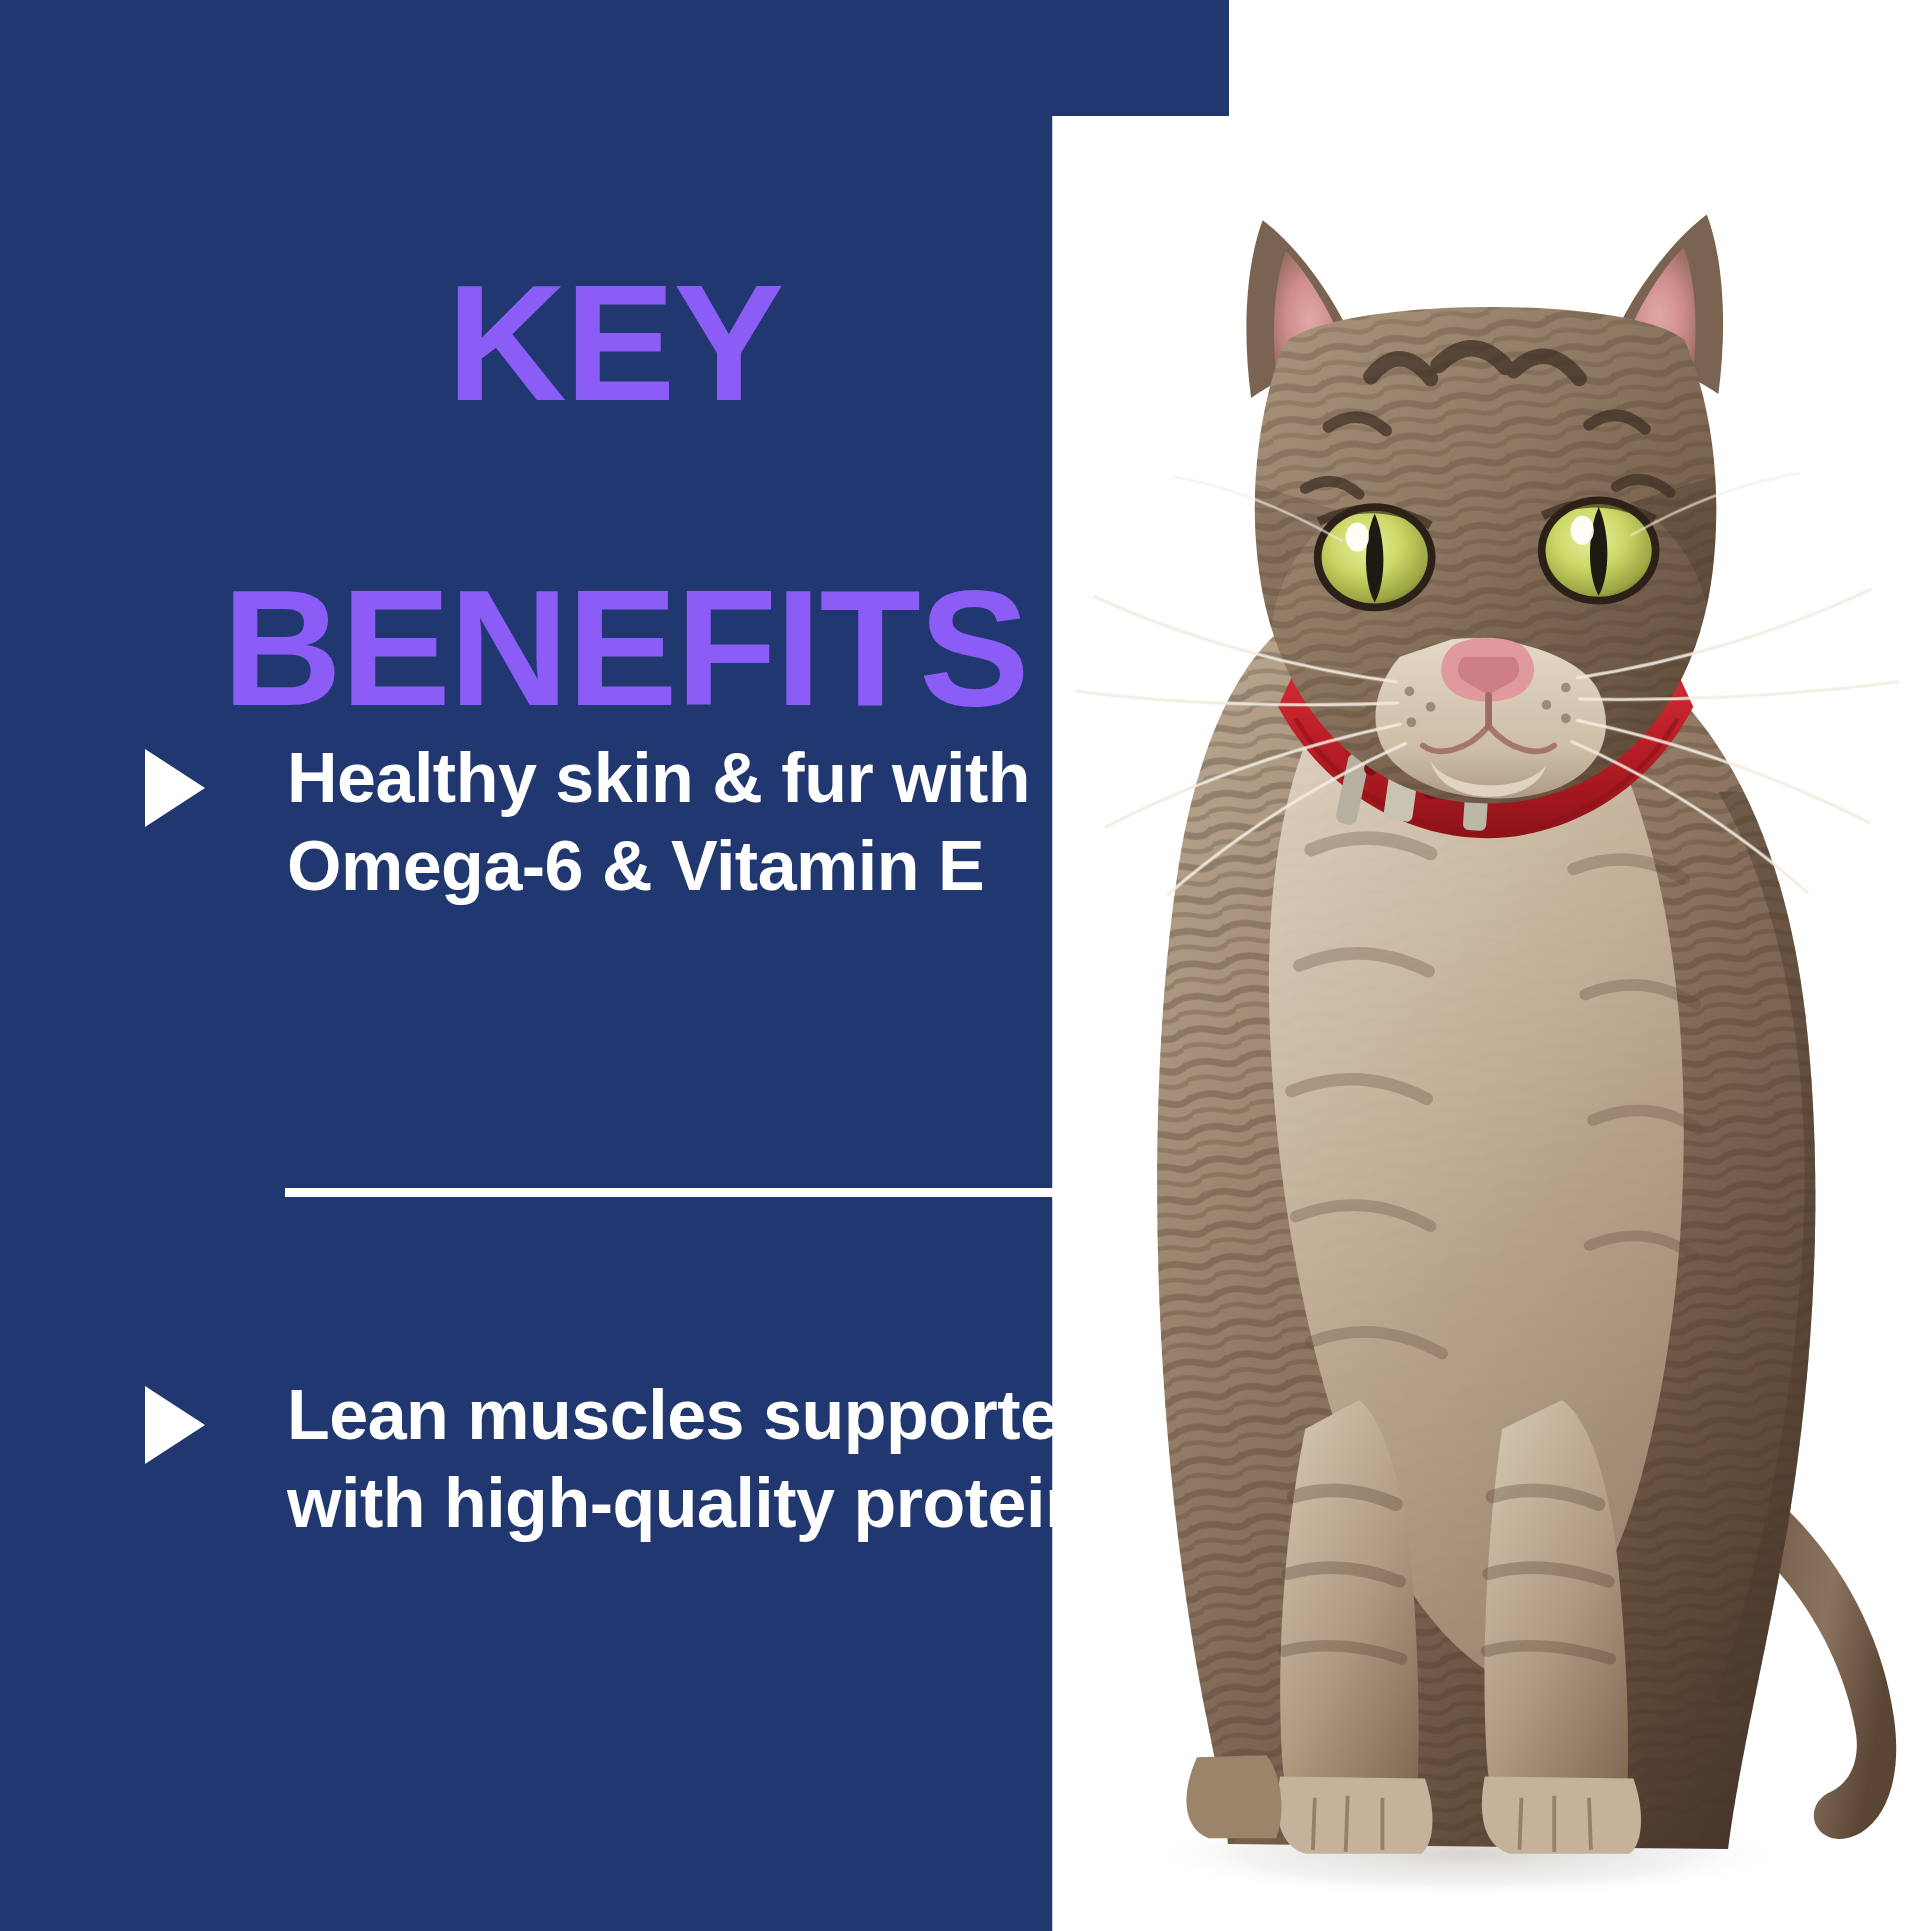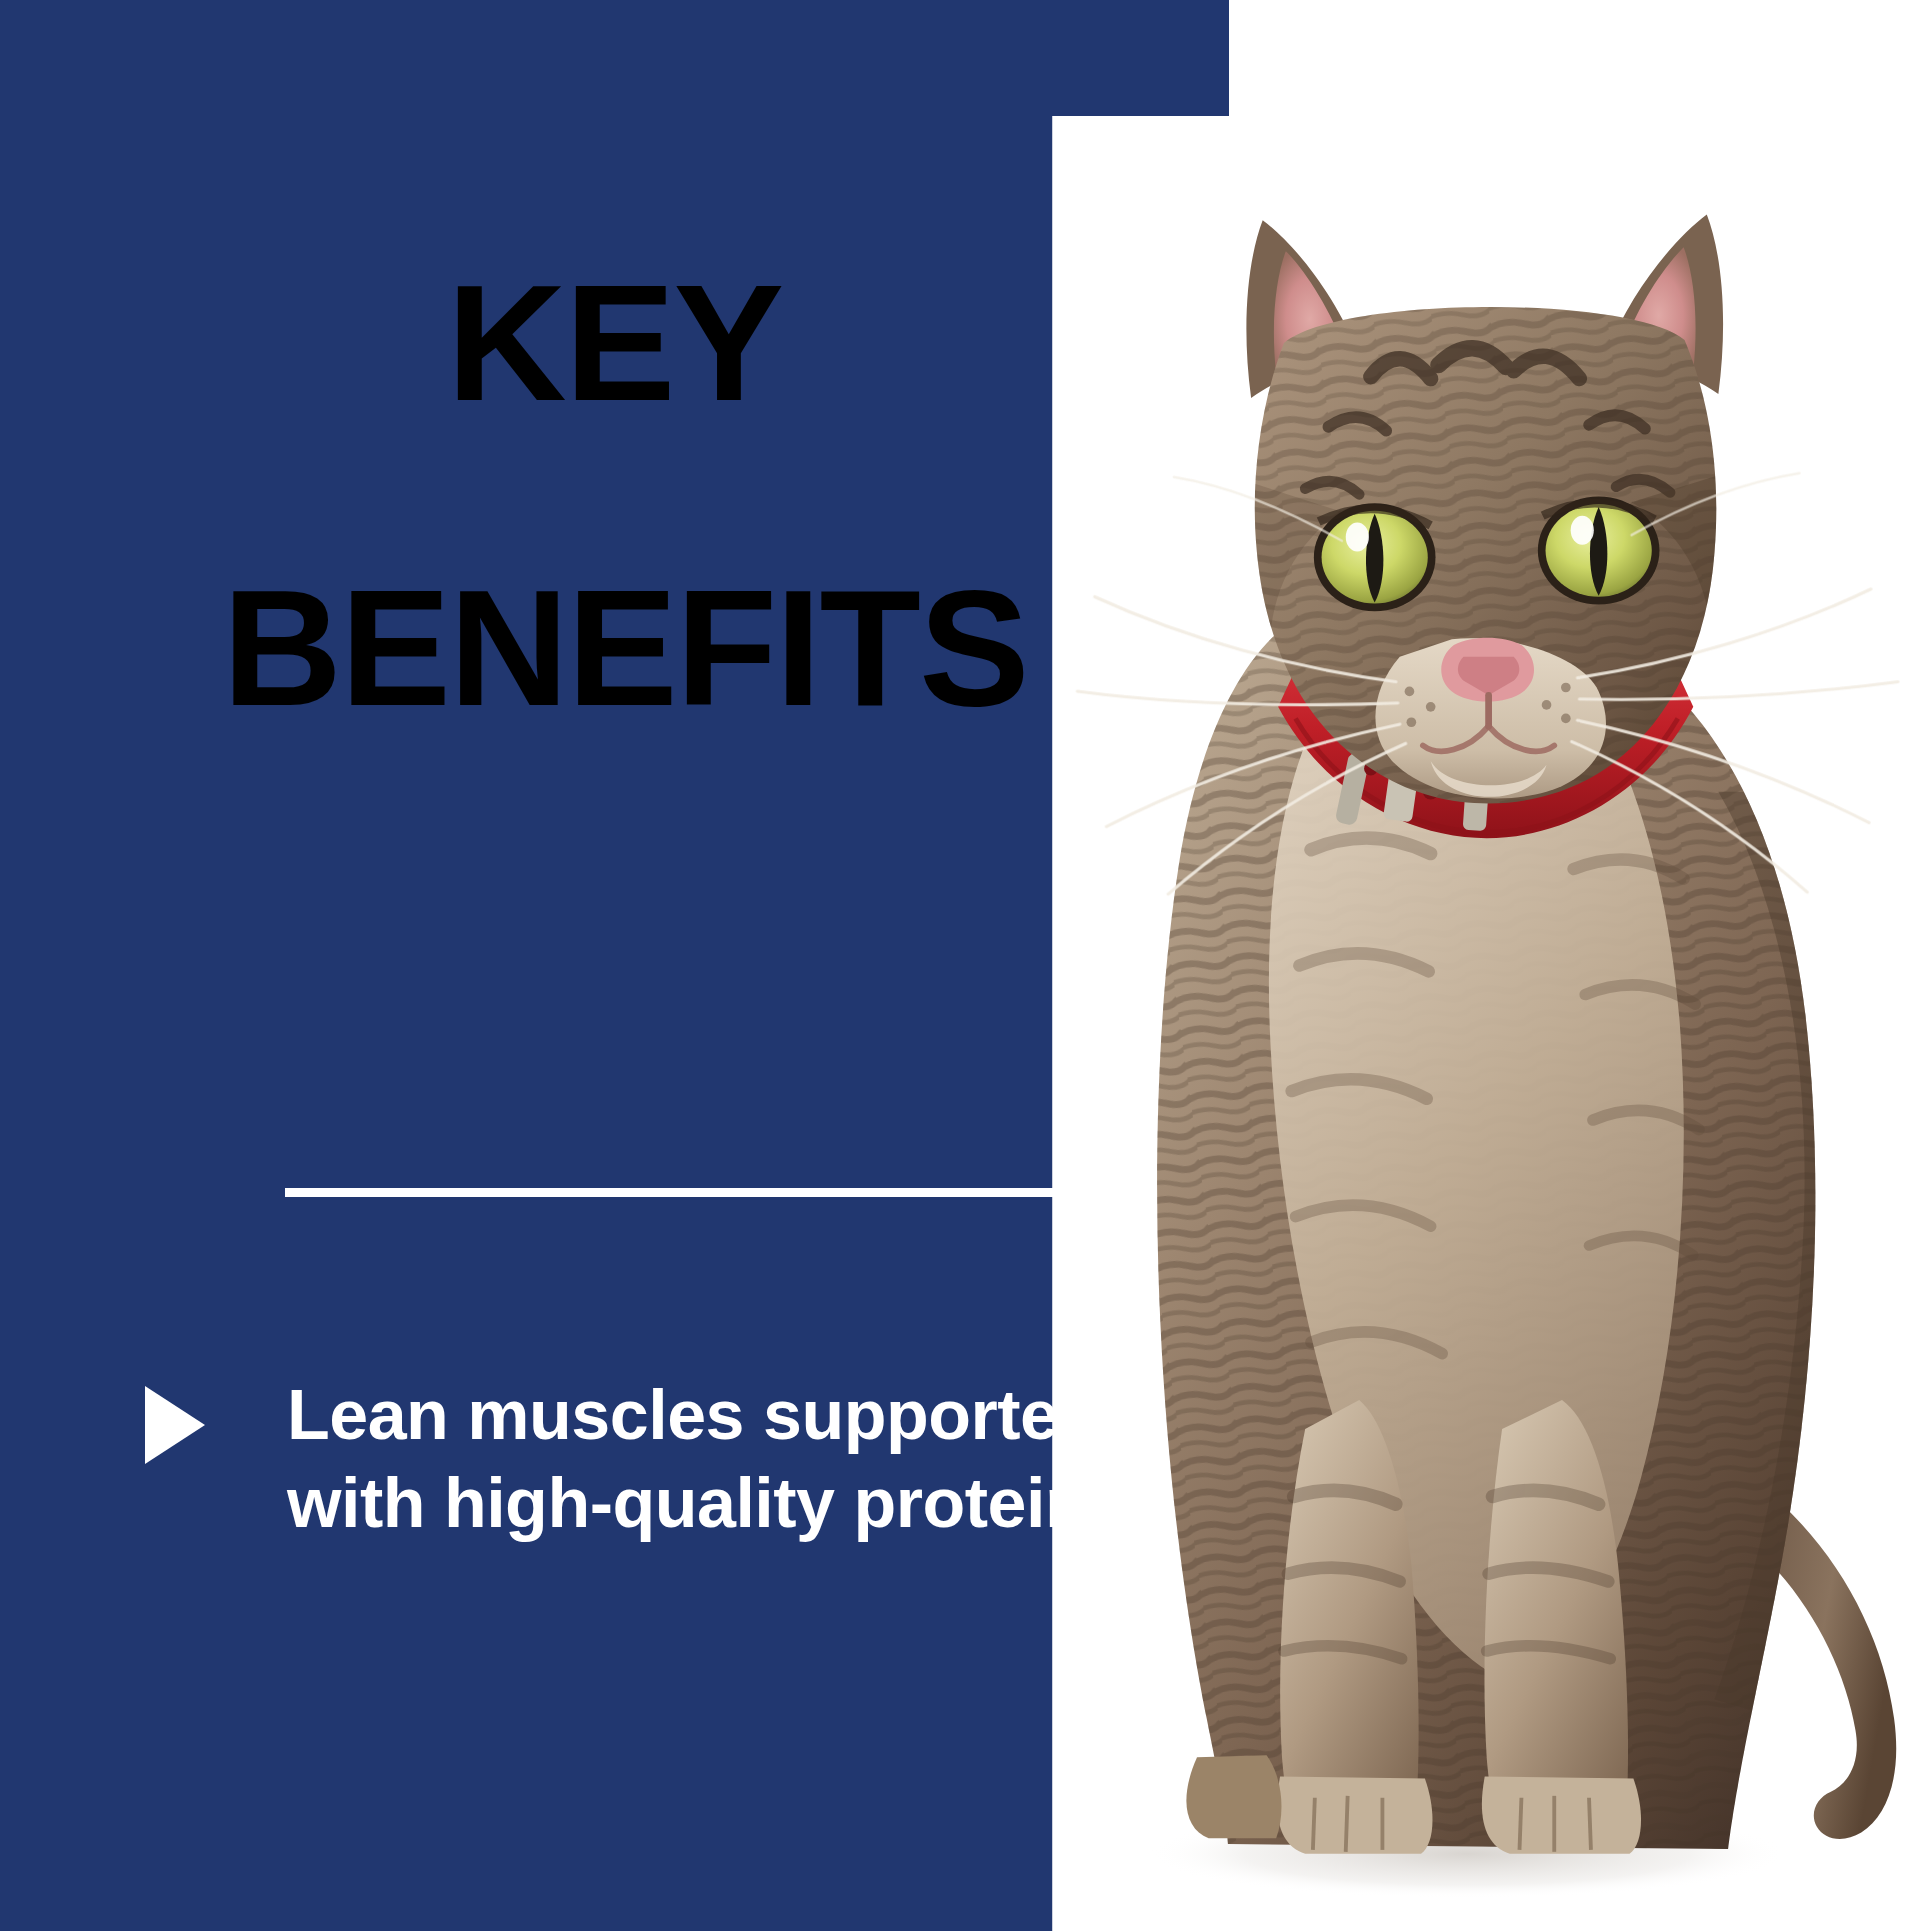--- a/index.html
+++ b/index.html
@@ -13,21 +13,21 @@
 
   
   #blue-panel{
     position:absolute;left:0;top:0;width:1229px;height:1931px;
     background:#213770;
   }
 
   
   #heading{
     position:absolute;left:0;top:114px;width:1229px;
-    text-align:center;color:#000000;
+    text-align:center;color:#8b5cf6;
     font-weight:800;
     font-size:166px;line-height:0.92;
     letter-spacing:-1.9px;
     font-stretch:condensed;
     white-space:pre-line;
   }
   #heading .l1{display:block;}
   #heading .l2{display:block;padding-left:21px;}
 
   
@@ -77,20 +77,24 @@
 
 <div id="stage">
 
   <div id="blue-panel"></div>
 
   <div id="heading">
     <span class="l1">KEY</span>
     <span class="l2">BENEFITS</span>
   </div>
 
+  <div class="benefit" id="benefit-1">
+    <div class="bullet-arrow"></div>
+    <div class="benefit-text">Healthy skin &amp; fur with Omega-6 &amp; Vitamin E</div>
+  </div>
 
   <div id="divider"></div>
 
   <div class="benefit" id="benefit-2">
     <div class="bullet-arrow"></div>
     <div class="benefit-text">Lean muscles supported with high-quality protein</div>
   </div>
 
   <div id="cat-wrap">
     <svg id="cat-svg" viewBox="0 0 910 1880" xmlns="http://www.w3.org/2000/svg">

